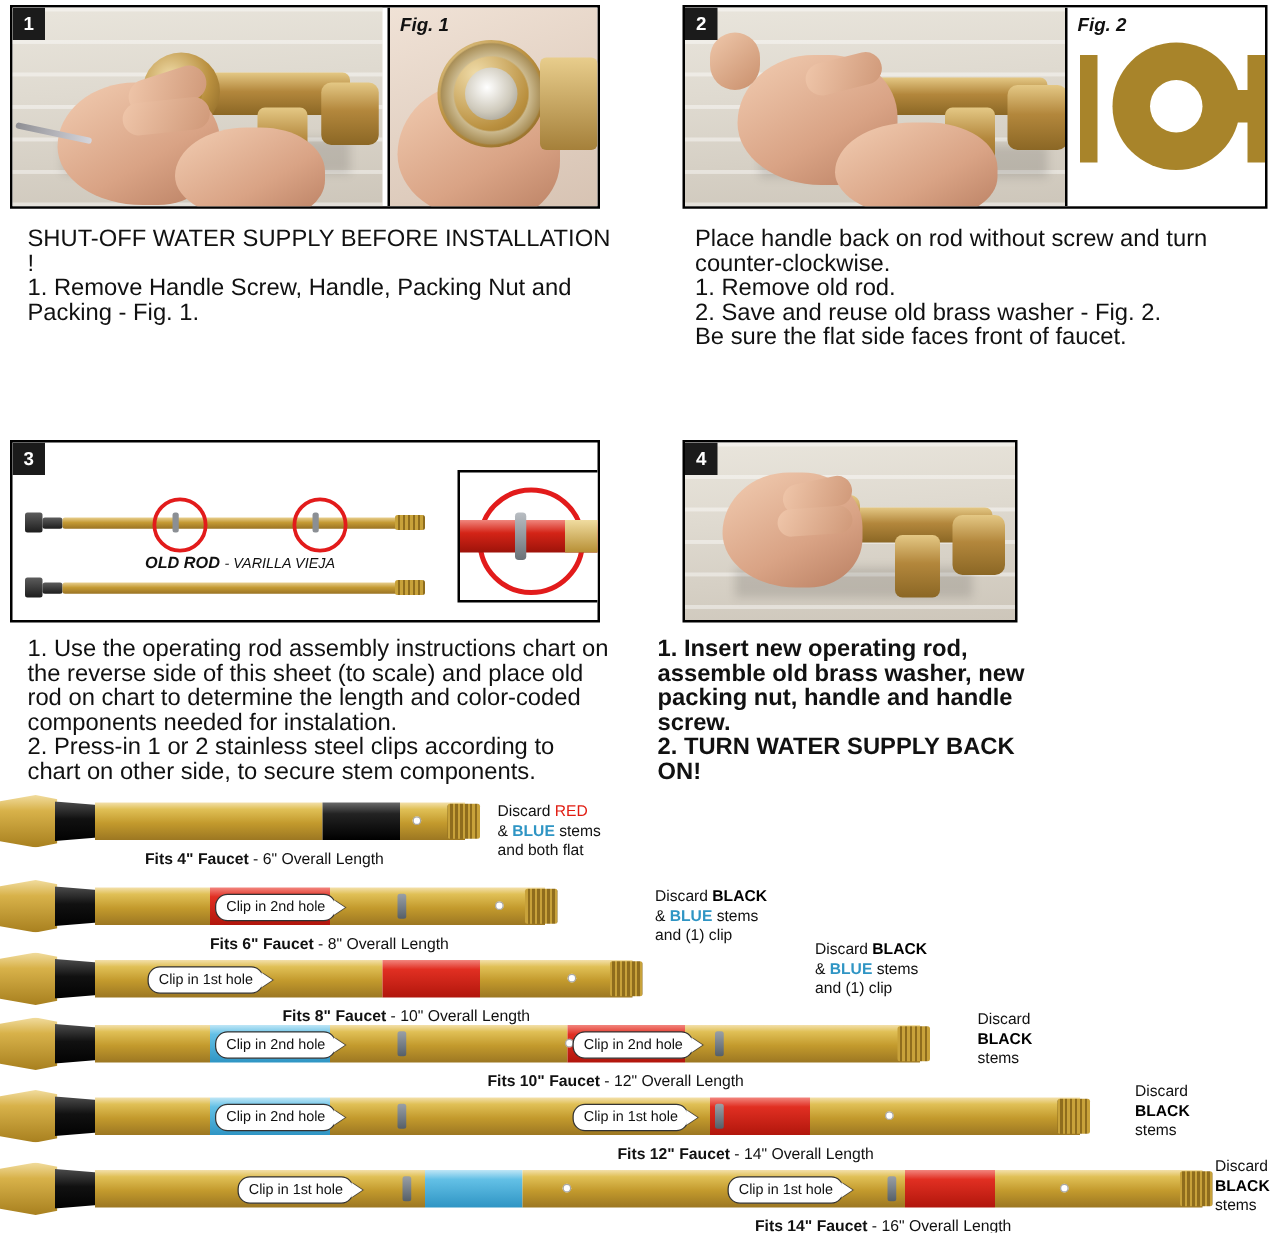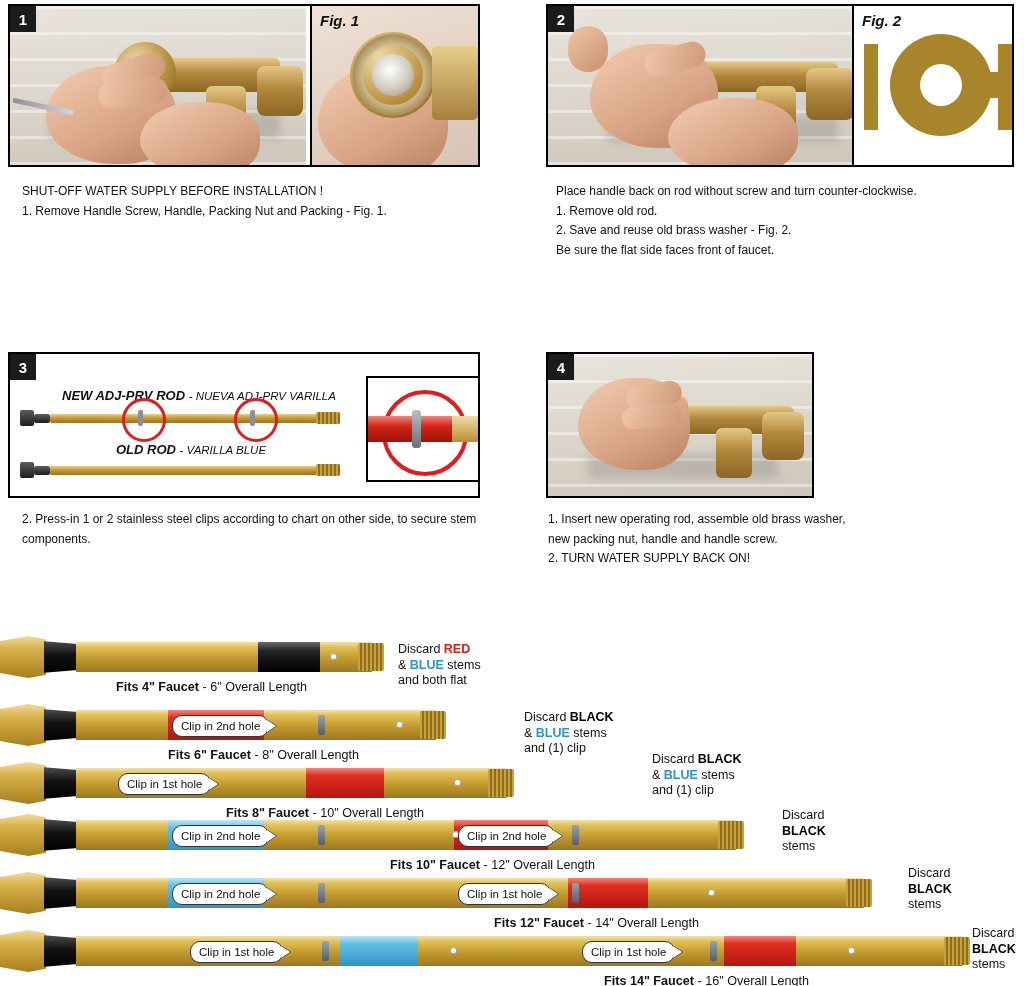--- a/index.html
+++ b/index.html
@@ -35,21 +35,21 @@
   .brass{position:absolute;border-radius:4px;
          background:linear-gradient(180deg,#e4c885,#b3873c 45%,#8b6725 100%);}
   .brass-d{position:absolute;border-radius:50%;
          background:radial-gradient(circle at 36% 32%,#f0dca9,#b98f3e 55%,#7e5c21 100%);}
   .wall-shadow{position:absolute;background:rgba(0,0,0,.12);filter:blur(4px);}
   .figlabel{
     position:absolute;top:6px;left:8px;font-style:italic;font-weight:bold;font-size:15px;color:#111;z-index:6;
   }
 
   
-  .txt{position:absolute;font-size:12px;line-height:19.6px;color:#111;}
+  .txt{position:absolute;font-size:19px;line-height:19.6px;color:#111;}
   .txt p{margin:0;}
 
   
   .rodlabel{position:absolute;font-style:italic;font-weight:bold;font-size:13px;}
   .rodlabel .sub{font-weight:normal;font-size:11.5px;}
   .rod{position:absolute;border-radius:2px;background:linear-gradient(180deg,#e8cf8f,#c49a34 45%,#9a7324 100%);}
   .rod-blk{position:absolute;background:linear-gradient(180deg,#5d5d5d,#1d1d1d);border-radius:2px;}
   .circlehl{position:absolute;border:3px solid #e21b1b;border-radius:50%;}
   .inset{position:absolute;border:2px solid #000;background:#fff;overflow:hidden;}
 
@@ -74,21 +74,21 @@
   .hole{position:absolute;width:7px;height:7px;border-radius:50%;background:#fff;top:11px;
         box-shadow:0 0 0 1px rgba(0,0,0,.35) inset;}
   .callout{position:absolute;height:20px;border-radius:10px;background:#fff;border:1px solid #333;
         font-size:11.5px;line-height:18px;padding:0 8px;white-space:nowrap;display:flex;align-items:center;}
   .callout .arr{position:absolute;right:-8px;top:4px;width:0;height:0;
         border-left:9px solid #fff;border-top:6px solid transparent;border-bottom:6px solid transparent;
         filter:drop-shadow(1px 0 0 #333);}
   .fits{position:absolute;font-size:12.6px;font-weight:bold;white-space:nowrap;}
   .fits .norm{font-weight:normal;}
   .discard{position:absolute;font-size:12.5px;line-height:15.5px;}
-  .cRED{color:#e11b10;font-weight:bold;}
+  .cRED{color:#e11b10;font-weight:normal;}
   .cBLUE{color:#2f95c4;font-weight:bold;}
   .cBLK{color:#000;font-weight:bold;}
 </style>
 </head>
 <body>
 
 <div class="sheet">
 
   <div class="panel" style="left:8px;top:4px;width:472px;height:163px;">
     <div class="badge">1</div>
@@ -149,71 +149,68 @@
   <div class="txt" style="left:556px;top:182px;width:452px;">
     <p>Place handle back on rod without screw and turn counter-clockwise.</p>
     <p>1. Remove old rod.</p>
     <p>2. Save and reuse old brass washer - Fig. 2.</p>
     <p>Be sure the flat side faces front of faucet.</p>
   </div>
 
   <div class="panel" style="left:8px;top:352px;width:472px;height:146px;">
     <div class="badge">3</div>
 
-    <div class="rodlabel" style="left:52px;top:34px;">
-      <span>NEW ADJ-PRV ROD</span>
-      <span class="sub">- NUEVA ADJ-PRV VARILLA</span>
-    </div>
 
     <div class="rod-blk" style="left:10px;top:56px;width:14px;height:16px;"></div>
     <div class="rod-blk" style="left:24px;top:60px;width:16px;height:9px;"></div>
     <div class="rod" style="left:40px;top:60px;width:290px;height:9px;"></div>
     <div class="splines" style="left:306px;top:58px;width:24px;height:12px;"></div>
     <div style="position:absolute;left:128px;top:56px;width:5px;height:16px;background:#8b8f94;border-radius:2px;"></div>
     <div style="position:absolute;left:240px;top:56px;width:5px;height:16px;background:#8b8f94;border-radius:2px;"></div>
     <div class="circlehl" style="left:112px;top:44px;width:38px;height:38px;"></div>
     <div class="circlehl" style="left:224px;top:44px;width:38px;height:38px;"></div>
 
     <div class="rodlabel" style="left:106px;top:88px;">
       <span>OLD ROD</span>
-      <span class="sub">- VARILLA BLUE</span>
+      <span class="sub">- VARILLA VIEJA</span>
     </div>
 
     <div class="rod-blk" style="left:10px;top:108px;width:14px;height:16px;"></div>
     <div class="rod-blk" style="left:24px;top:112px;width:16px;height:9px;"></div>
     <div class="rod" style="left:40px;top:112px;width:290px;height:9px;"></div>
     <div class="splines" style="left:306px;top:110px;width:24px;height:12px;"></div>
 
     <div class="inset" style="left:356px;top:22px;width:112px;height:102px;">
       <div class="circlehl" style="left:14px;top:12px;width:78px;height:78px;border-width:4px;"></div>
       <div style="position:absolute;left:0;top:38px;width:112px;height:26px;background:linear-gradient(180deg,#f0867d,#d42417 40%,#9d130a);"></div>
       <div style="position:absolute;left:84px;top:38px;width:28px;height:26px;background:linear-gradient(180deg,#f0dca0,#b78f34);"></div>
       <div style="position:absolute;left:44px;top:32px;width:9px;height:38px;background:linear-gradient(180deg,#b9bec3,#6b7177);border-radius:3px;"></div>
     </div>
   </div>
 
   <div class="txt" style="left:22px;top:510px;width:468px;">
+    <p>1. Use the operating rod assembly instructions chart on the reverse side of this sheet (to scale) and place old rod on chart to determine the length and color-coded components needed for instalation.</p>
     <p>2. Press-in 1 or 2 stainless steel clips according to chart on other side, to secure stem components.</p>
   </div>
 
   <div class="panel" style="left:546px;top:352px;width:268px;height:146px;">
     <div class="badge">4</div>
     <div class="photo" style="inset:0;">
       <div class="wall-shadow" style="left:40px;top:100px;width:190px;height:24px;"></div>
       <div class="brass" style="left:120px;top:52px;width:126px;height:28px;border-radius:6px;"></div>
       <div class="brass" style="left:96px;top:42px;width:44px;height:46px;border-radius:8px;"></div>
       <div class="brass" style="left:214px;top:58px;width:42px;height:48px;border-radius:8px;"></div>
       <div class="brass" style="left:168px;top:74px;width:36px;height:50px;border-radius:6px;"></div>
       <div class="hand" style="left:30px;top:24px;width:112px;height:92px;"></div>
       <div class="finger" style="left:78px;top:30px;width:56px;height:24px;transform:rotate(-12deg);"></div>
       <div class="finger" style="left:74px;top:52px;width:60px;height:22px;transform:rotate(-4deg);"></div>
     </div>
   </div>
 
-  <div class="txt" style="left:548px;top:510px;width:300px;">
+  <div class="txt" style="left:526px;top:510px;width:300px;font-weight:bold;">
     <p>1. Insert new operating rod, assemble old brass washer, new packing nut, handle and handle screw.</p>
     <p>2. TURN WATER SUPPLY BACK ON!</p>
   </div>
 
   <div style="position:absolute;left:0;top:626px;width:1024px;height:360px;">
 
     <div class="asm" style="left:0;top:16px;width:400px;">
       <div class="cap" style="left:0;"></div>
       <div class="capdark" style="left:44px;"></div>
       <div class="seg g" style="left:76px;width:182px;"></div>

